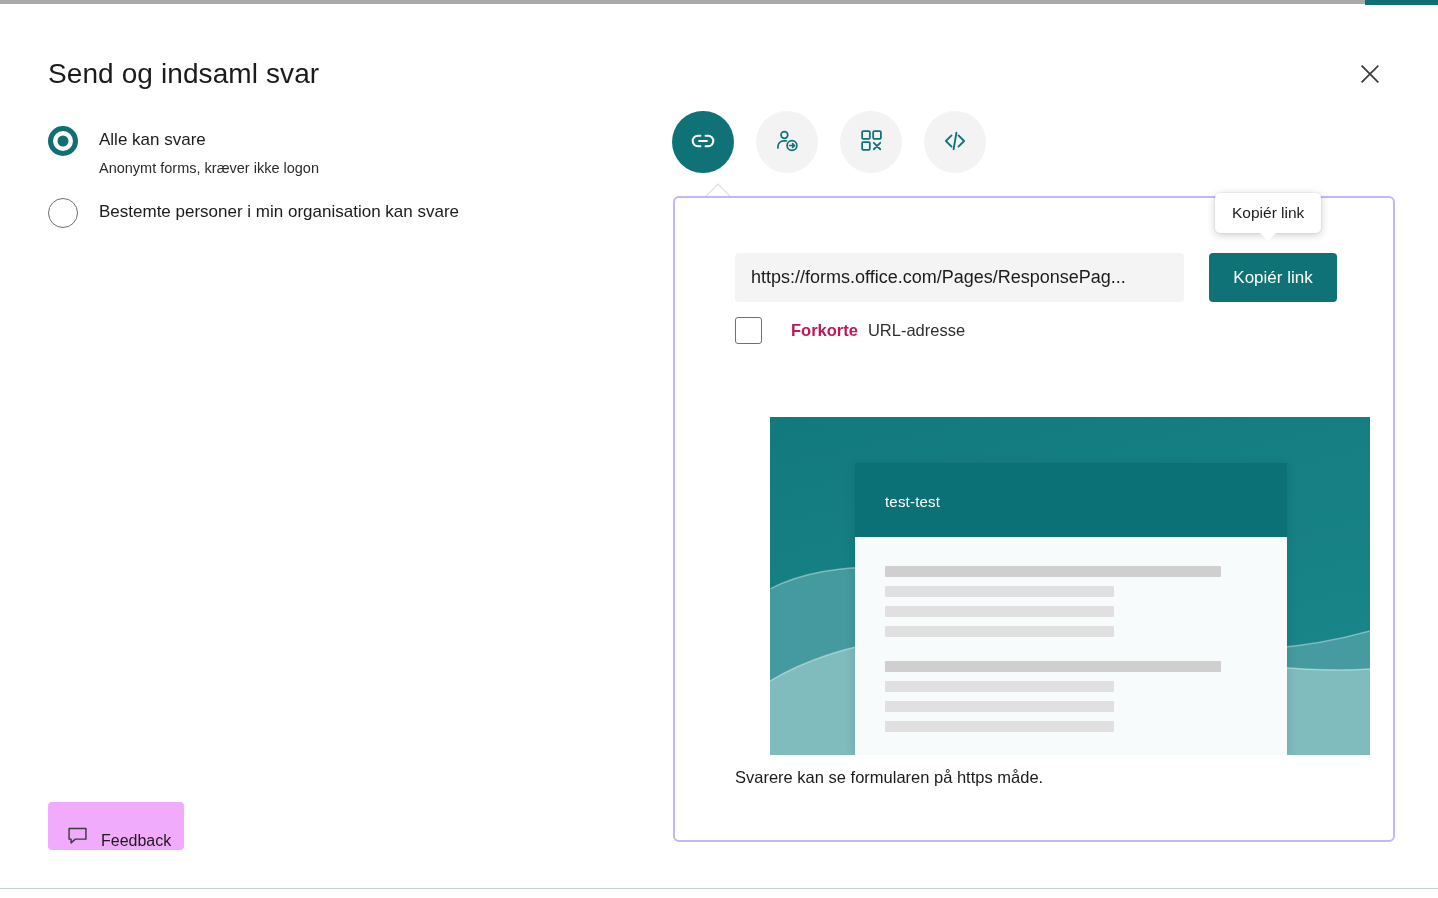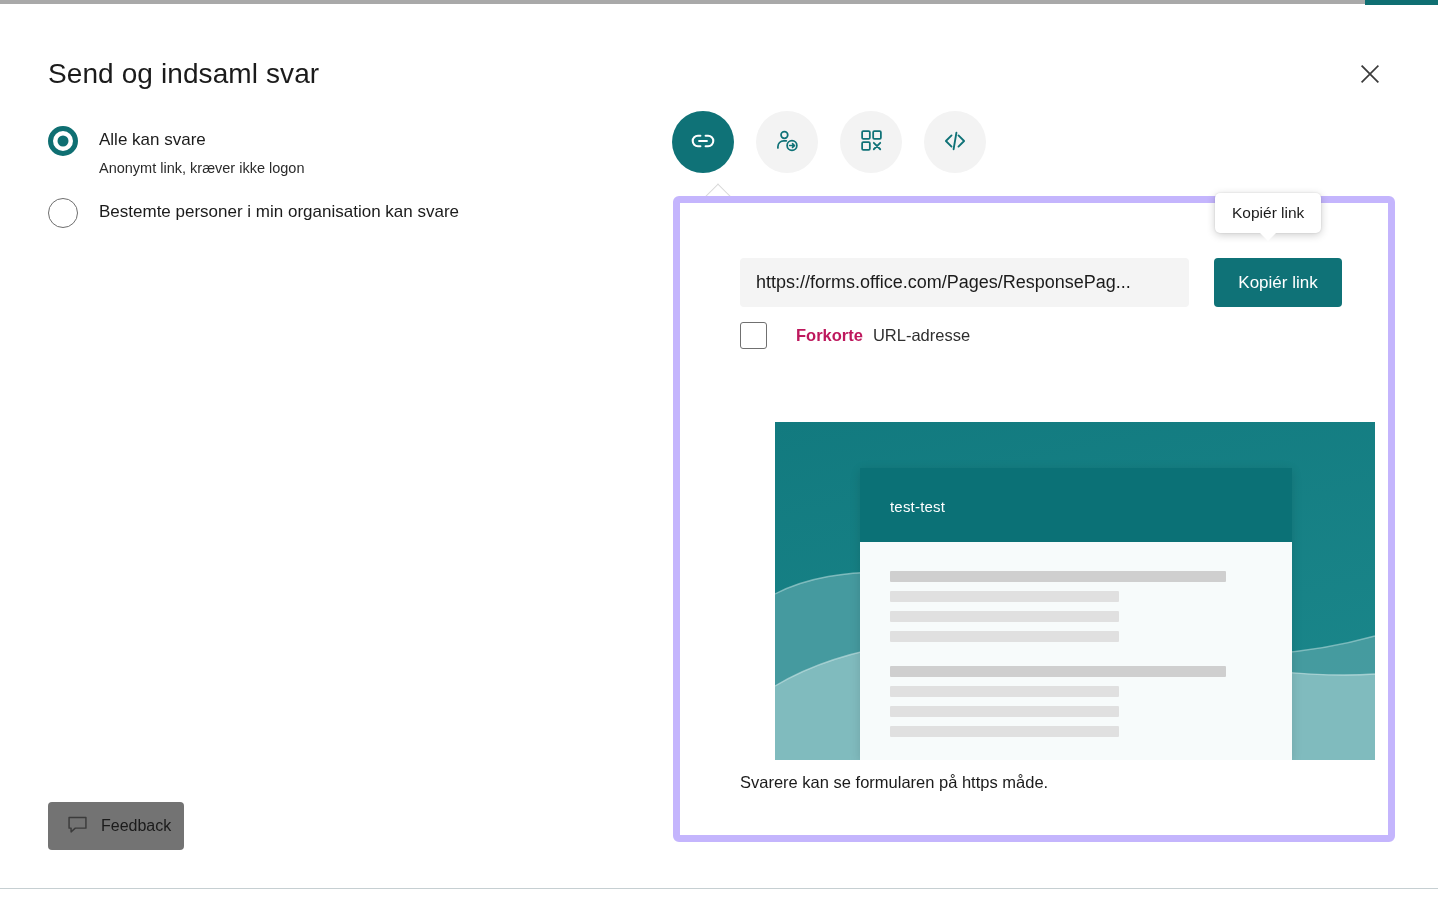--- a/index.html
+++ b/index.html
@@ -128,25 +128,25 @@
   .option-row.r2 { margin-top: 19px; }
   .option-row.r3 { margin-top: 20px; }
 
   
   .feedback-btn {
     position: absolute;
     left: 48px;
     top: 802px;
     width: 136px;
     height: 48px;
-    background: #737373;
+    background: #f0abfc;
     border: none;
     border-radius: 4px;
     display: flex;
-    align-items: center;
+    align-items: flex-end;
     gap: 12px;
     padding-left: 18px;
     cursor: pointer;
     font-family: "Liberation Sans", sans-serif;
   }
   .feedback-label {
     font-size: 16px;
     color: #1b1b1b;
   }
 
@@ -171,21 +171,21 @@
   }
   .tab.active { background: #0f7277; }
 
   
   .panel {
     position: absolute;
     left: 673px;
     top: 196px;
     width: 722px;
     height: 646px;
-    border: 7px solid #c4b5fd;
+    border: 2px solid #c4b5fd;
     border-radius: 6px;
     background: #ffffff;
   }
   
   .panel-notch {
     position: absolute;
     left: 703px;
     top: 182px;
     width: 32px;
     height: 16px;
@@ -369,21 +369,21 @@
       </svg>
     </span>
   </button>
 
   <div class="options">
 
     <div class="option-row r1">
       <span class="radio on"></span>
       <span class="opt-texts">
         <span class="opt-label">Alle kan svare</span>
-        <div class="opt-sub">Anonymt link, kræver ikke logon</div>
+        <div class="opt-sub">Anonymt forms, kræver ikke logon</div>
       </span>
     </div>
 
 
     <div class="option-row r3">
       <span class="radio off"></span>
       <span class="opt-texts">
         <span class="opt-label">Bestemte personer i min organisation kan svare</span>
       </span>
     </div>

